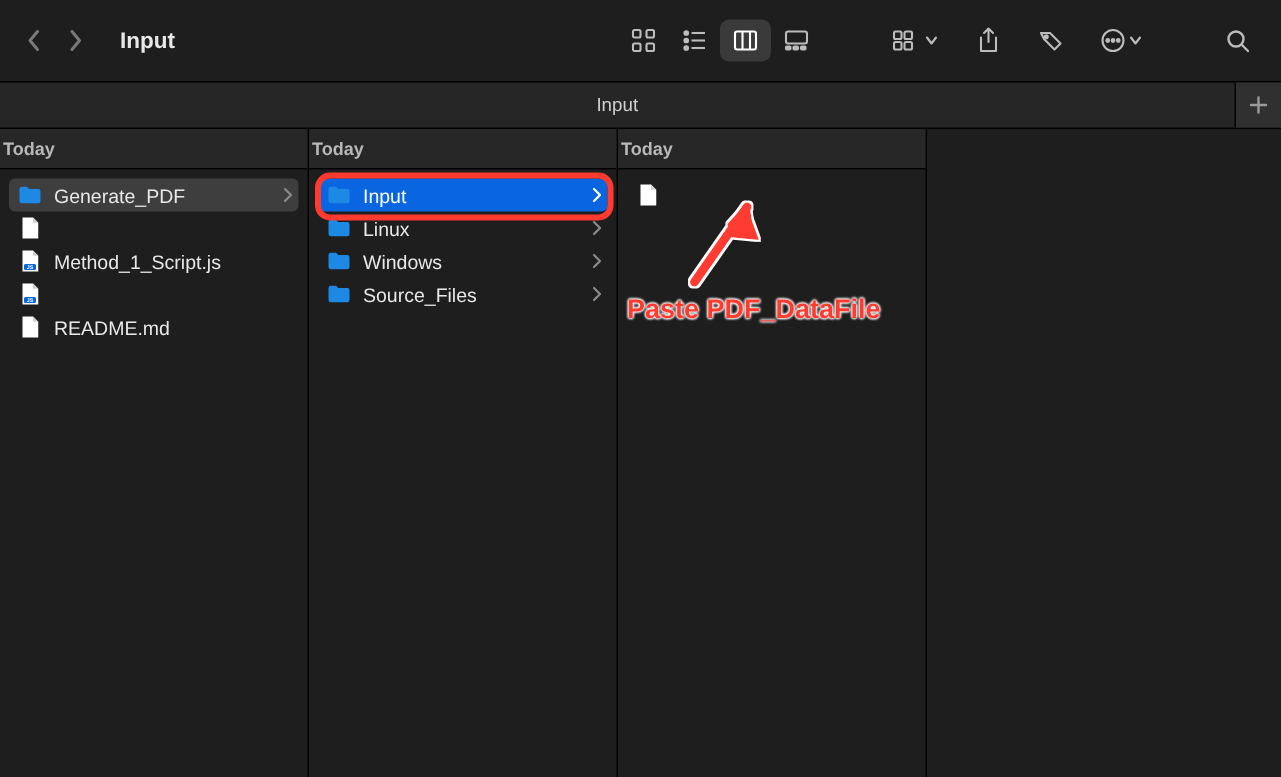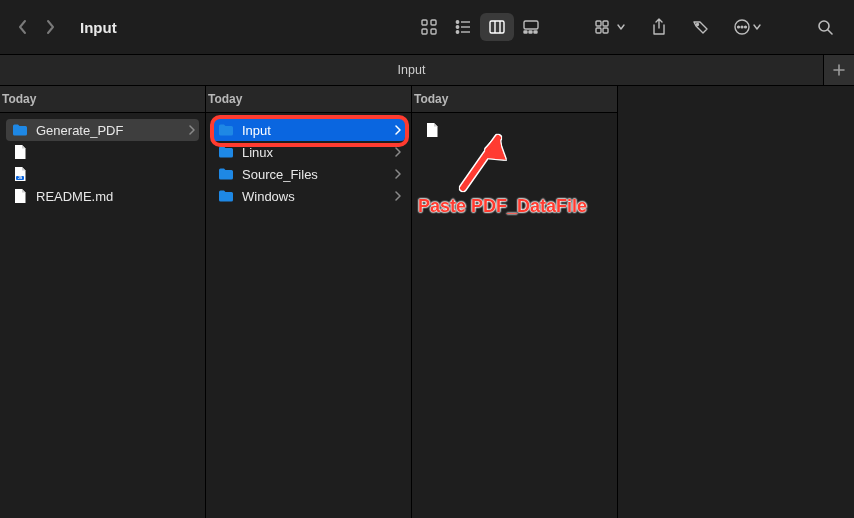--- a/index.html
+++ b/index.html
@@ -197,20 +197,31 @@
         </div>
         <div class="row">
           <span class="ic">
             <svg width="14" height="16" viewBox="0 0 14 16">
               <path d="M2 1 L9 1 L12.5 4.5 L12.5 15 L2 15 Z" fill="#ffffff"></path>
               <path d="M9 1 L9 4.5 L12.5 4.5" fill="#d0d0d0"></path>
               <rect x="3" y="10" width="8" height="4" rx="1" fill="#0a66e0"></rect>
               <text x="7" y="13.2" font-size="3.6" font-weight="700" fill="#fff" text-anchor="middle" font-family="Arial">JS</text>
             </svg>
           </span>
+          <span class="lbl">Method_1_Script.js</span>
+        </div>
+        <div class="row">
+          <span class="ic">
+            <svg width="14" height="16" viewBox="0 0 14 16">
+              <path d="M2 1 L9 1 L12.5 4.5 L12.5 15 L2 15 Z" fill="#ffffff"></path>
+              <path d="M9 1 L9 4.5 L12.5 4.5" fill="#d0d0d0"></path>
+              <rect x="3" y="10" width="8" height="4" rx="1" fill="#0a66e0"></rect>
+              <text x="7" y="13.2" font-size="3.6" font-weight="700" fill="#fff" text-anchor="middle" font-family="Arial">JS</text>
+            </svg>
+          </span>
         </div>
         <div class="row">
           <span class="ic">
             <svg width="14" height="16" viewBox="0 0 14 16">
               <path d="M2 1 L9 1 L12.5 4.5 L12.5 15 L2 15 Z" fill="#ffffff"></path>
               <path d="M9 1 L9 4.5 L12.5 4.5" fill="#d0d0d0"></path>
             </svg>
           </span>
           <span class="lbl">README.md</span>
         </div>
@@ -244,34 +255,34 @@
               <path d="M1 1 L5 5 L1 9" stroke="#8a8a8a" stroke-width="1.5" fill="none" stroke-linecap="round" stroke-linejoin="round"></path>
             </svg>
           </span>
         </div>
         <div class="row">
           <span class="ic">
             <svg width="16" height="14" viewBox="0 0 16 14">
               <path d="M1 3 Q1 1.5 2.5 1.5 L6 1.5 L7.5 3 L13.5 3 Q15 3 15 4.5 L15 11 Q15 12.5 13.5 12.5 L2.5 12.5 Q1 12.5 1 11 Z" fill="#1e88e5"></path>
             </svg>
           </span>
+          <span class="lbl">Windows</span>
+          <span class="chev">
+            <svg width="6" height="10" viewBox="0 0 6 10">
+              <path d="M1 1 L5 5 L1 9" stroke="#8a8a8a" stroke-width="1.5" fill="none" stroke-linecap="round" stroke-linejoin="round"></path>
+            </svg>
+          </span>
+        </div>
+        <div class="row">
+          <span class="ic">
+            <svg width="16" height="14" viewBox="0 0 16 14">
+              <path d="M1 3 Q1 1.5 2.5 1.5 L6 1.5 L7.5 3 L13.5 3 Q15 3 15 4.5 L15 11 Q15 12.5 13.5 12.5 L2.5 12.5 Q1 12.5 1 11 Z" fill="#1e88e5"></path>
+            </svg>
+          </span>
           <span class="lbl">Source_Files</span>
-          <span class="chev">
-            <svg width="6" height="10" viewBox="0 0 6 10">
-              <path d="M1 1 L5 5 L1 9" stroke="#8a8a8a" stroke-width="1.5" fill="none" stroke-linecap="round" stroke-linejoin="round"></path>
-            </svg>
-          </span>
-        </div>
-        <div class="row">
-          <span class="ic">
-            <svg width="16" height="14" viewBox="0 0 16 14">
-              <path d="M1 3 Q1 1.5 2.5 1.5 L6 1.5 L7.5 3 L13.5 3 Q15 3 15 4.5 L15 11 Q15 12.5 13.5 12.5 L2.5 12.5 Q1 12.5 1 11 Z" fill="#1e88e5"></path>
-            </svg>
-          </span>
-          <span class="lbl">Windows</span>
           <span class="chev">
             <svg width="6" height="10" viewBox="0 0 6 10">
               <path d="M1 1 L5 5 L1 9" stroke="#8a8a8a" stroke-width="1.5" fill="none" stroke-linecap="round" stroke-linejoin="round"></path>
             </svg>
           </span>
         </div>
       </div>
       <div class="hl-box" style="left: 4px; top: 29px; width: 191px; height: 24px;"></div>
     </div>
     <div class="col">

